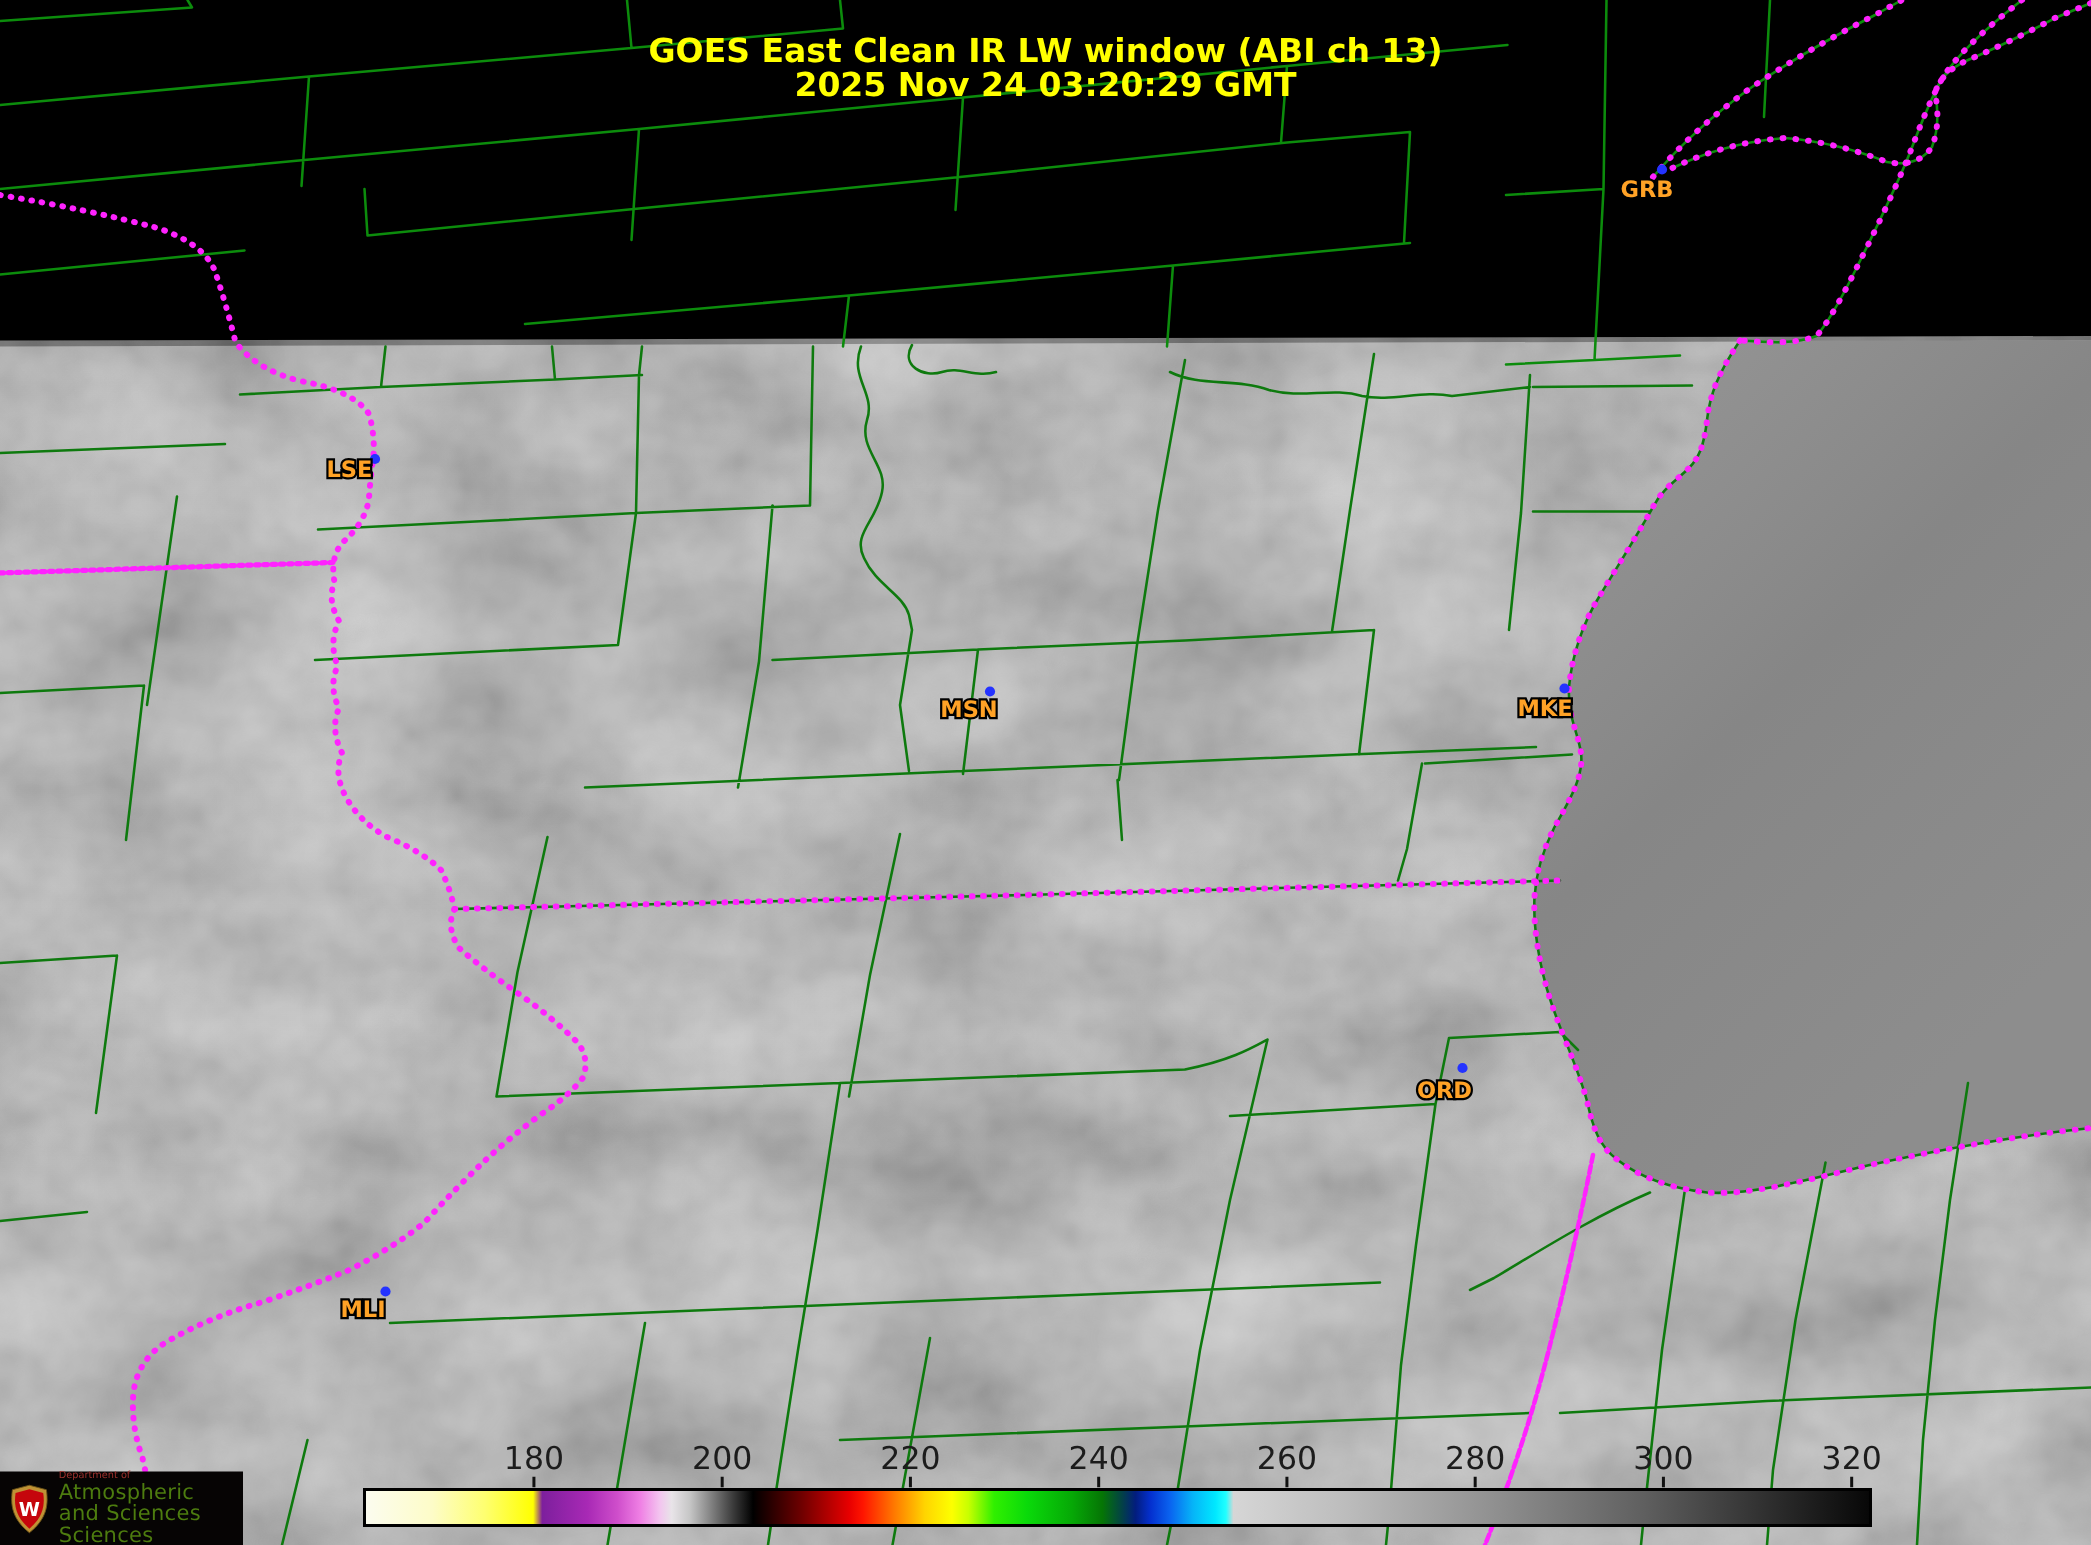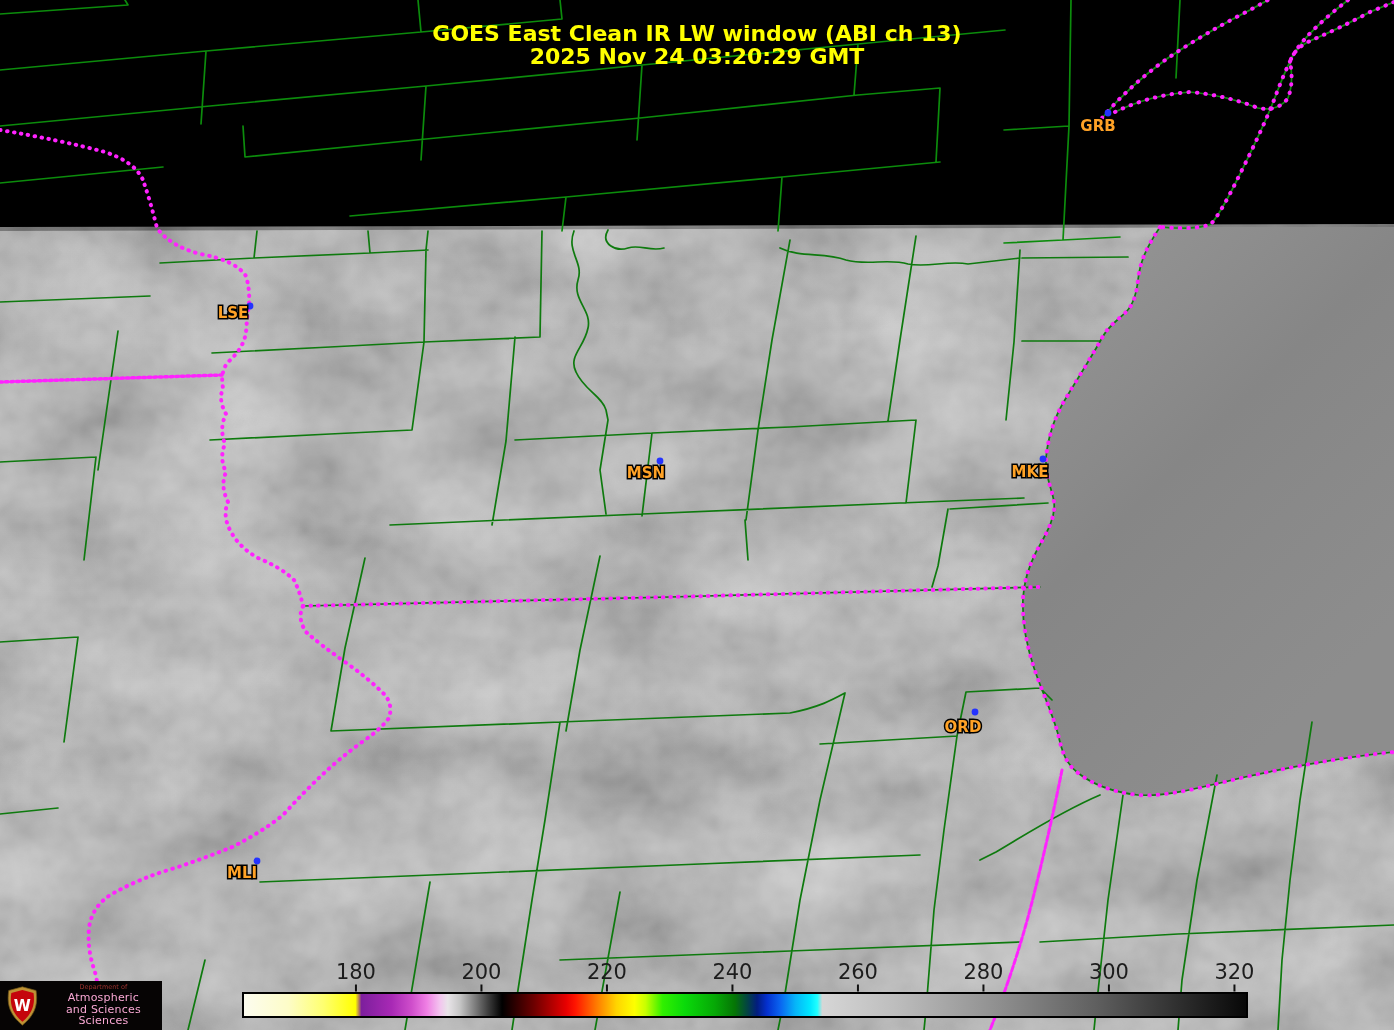--- a/index.html
+++ b/index.html
@@ -6,23 +6,23 @@
   .stage{
     position:relative;width:1394px;height:1030px;overflow:hidden;background:#000;
     font-family:"DejaVu Sans","Liberation Sans",sans-serif;
   }
   .stage svg.map{position:absolute;left:0;top:0;}
   
   .aos-logo{
     position:absolute;left:0;top:981px;width:162px;height:49px;background:#060404;
     display:flex;align-items:center;gap:6px;padding-left:6px;box-sizing:border-box;z-index:5;
   }
-  .aos-text{line-height:1.04;color:#b5403a;text-align:center;}
+  .aos-text{line-height:1.04;color:#b5403a;}
   .aos-dept{font-size:6.5px;color:#9e322e;margin-bottom:1px;}
-  .aos-l2,.aos-l3{font-size:11px;letter-spacing:.2px;color:#f9a8d4;}
+  .aos-l2,.aos-l3{font-size:14px;letter-spacing:.2px;color:#4d7c0f;}
   text{font-family:"DejaVu Sans","Liberation Sans",sans-serif;}
   .title-line{font-weight:bold;font-size:22px;}
   .station-label{font-weight:bold;font-size:15px;paint-order:stroke;stroke:#000;stroke-width:3px;}
   .cbar-label{font-size:21px;}
 </style>
 </head>
 <body>
 
 <div class="stage">
 

